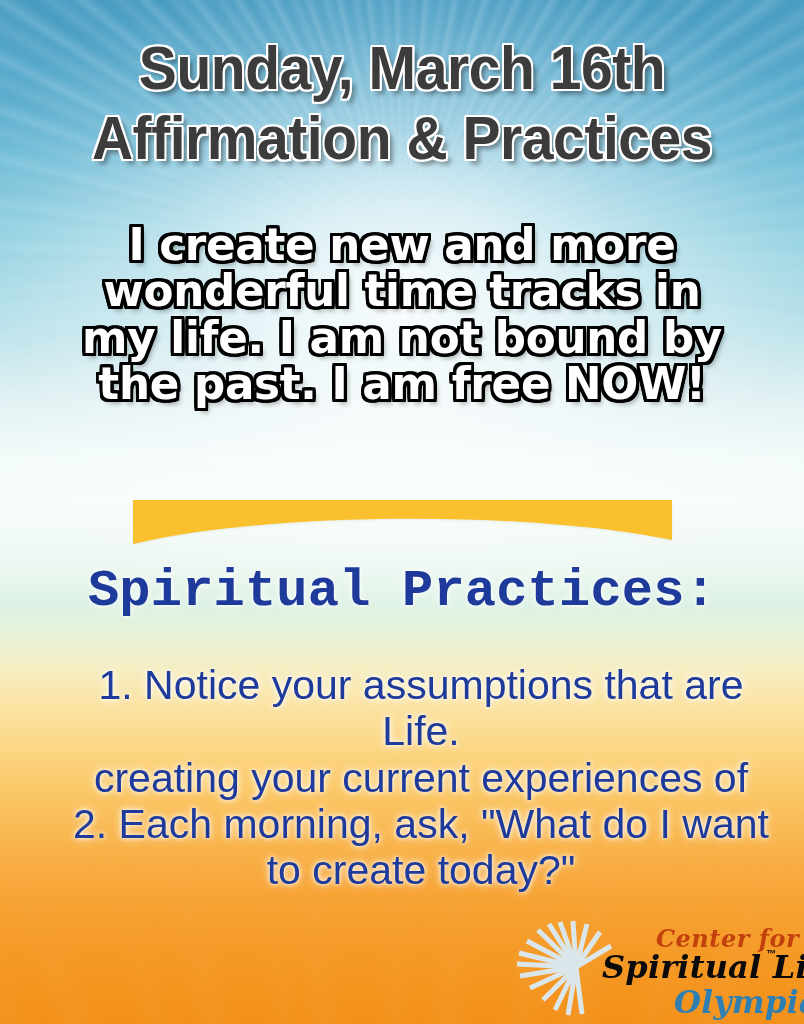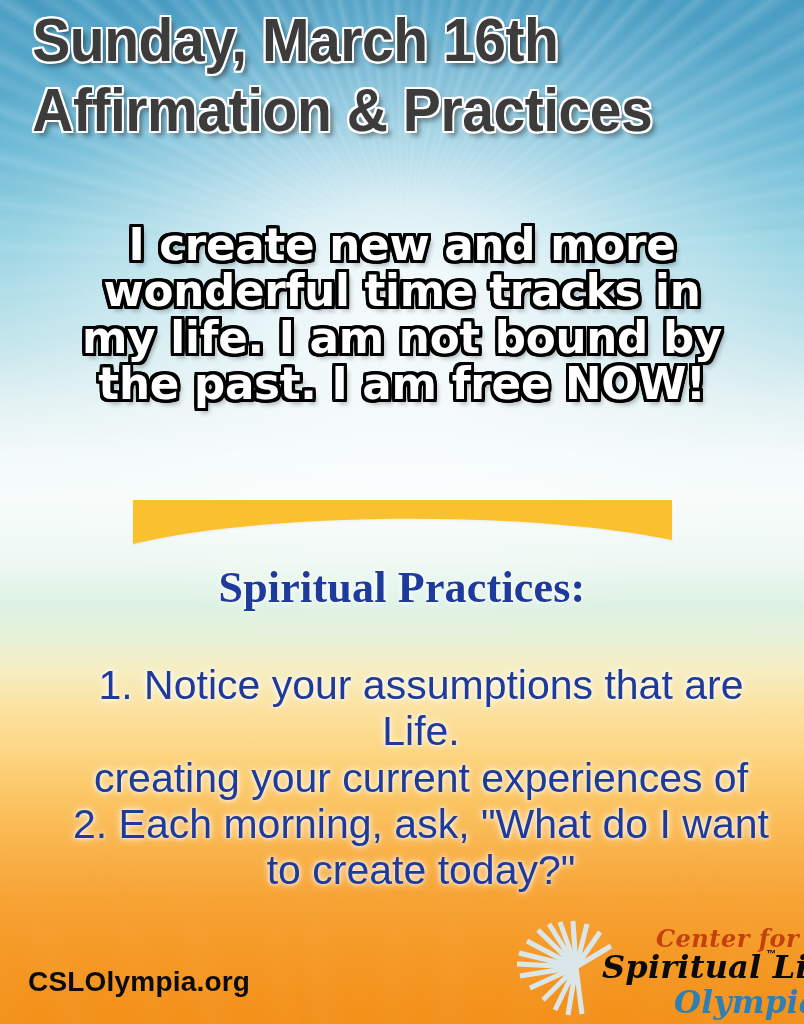--- a/index.html
+++ b/index.html
@@ -119,21 +119,22 @@
         rgba(224,120,20,0.00) 13.4deg);
     mask-image:linear-gradient(to top, rgba(0,0,0,1) 0%, rgba(0,0,0,.85) 28%, rgba(0,0,0,.35) 46%, rgba(0,0,0,0) 62%);
     -webkit-mask-image:linear-gradient(to top, rgba(0,0,0,1) 0%, rgba(0,0,0,.85) 28%, rgba(0,0,0,.35) 46%, rgba(0,0,0,0) 62%);
   }
 
   
   .content { position:relative; z-index:5; width:804px; height:1024px; }
 
   
   .title-block {
-    position:absolute; top:10px; left:0; width:804px;
+    position:absolute; top:38px; left:0; width:804px;
+    text-align:center;
   }
   .title-line {
     font-family:"Liberation Sans Narrow","Liberation Sans", sans-serif;
     font-weight:bold;
     font-size:62px;
     line-height:0.98;
     letter-spacing:-0.5px;
     color:#3c3c3c;
     transform:scaleX(0.92);
     transform-origin:center;
@@ -179,23 +180,23 @@
     position:absolute; left:133px; top:500px;
     width:539px; height:44px;
   }
   .divider-wrap svg { display:block; width:100%; height:100%;
     filter:drop-shadow(0 1px 1px rgba(0,0,0,0.06)); }
 
   
   .practices-heading {
     position:absolute; top:566px; left:0; width:804px;
     text-align:center;
-    font-family:Liberation Serif, serif;
+    font-family:Liberation Mono, monospace;
     font-weight:bold;
-    font-size:44px;
+    font-size:52px;
     line-height:1;
     color:#1e3a9b;
     letter-spacing:0.2px;
     text-shadow:0 0 7px rgba(255,255,255,0.95), 0 0 3px rgba(255,255,255,0.9);
   }
 
   
   .practices-list {
     position:absolute; top:662px; left:0; width:804px;
     text-align:center;
@@ -289,21 +290,20 @@
     <div class="practices-heading">Spiritual Practices:</div>
 
     <div class="practices-list">
       <span class="pline">1. Notice your assumptions that are</span>
       <span class="pline">Life.</span>
       <span class="pline">creating your current experiences of</span>
       <span class="pline">2. Each morning, ask, "What do I want</span>
       <span class="pline">to create today?"</span>
     </div>
 
-    <div class="website">CSLOlympia.org</div>
 
     <div class="logo">
       <div class="logo-burst">
         <svg viewBox="0 0 104 96" aria-hidden="true">
           <g stroke="#dbe9f2" stroke-width="5" stroke-linecap="butt" fill="none" opacity="0.97">
             <line x1="60" y1="47" x2="33" y2="4"></line>
             <line x1="60" y1="47" x2="44" y2="2"></line>
             <line x1="60" y1="47" x2="57" y2="1"></line>
             <line x1="60" y1="47" x2="71" y2="4"></line>
             <line x1="60" y1="47" x2="84" y2="12"></line>

